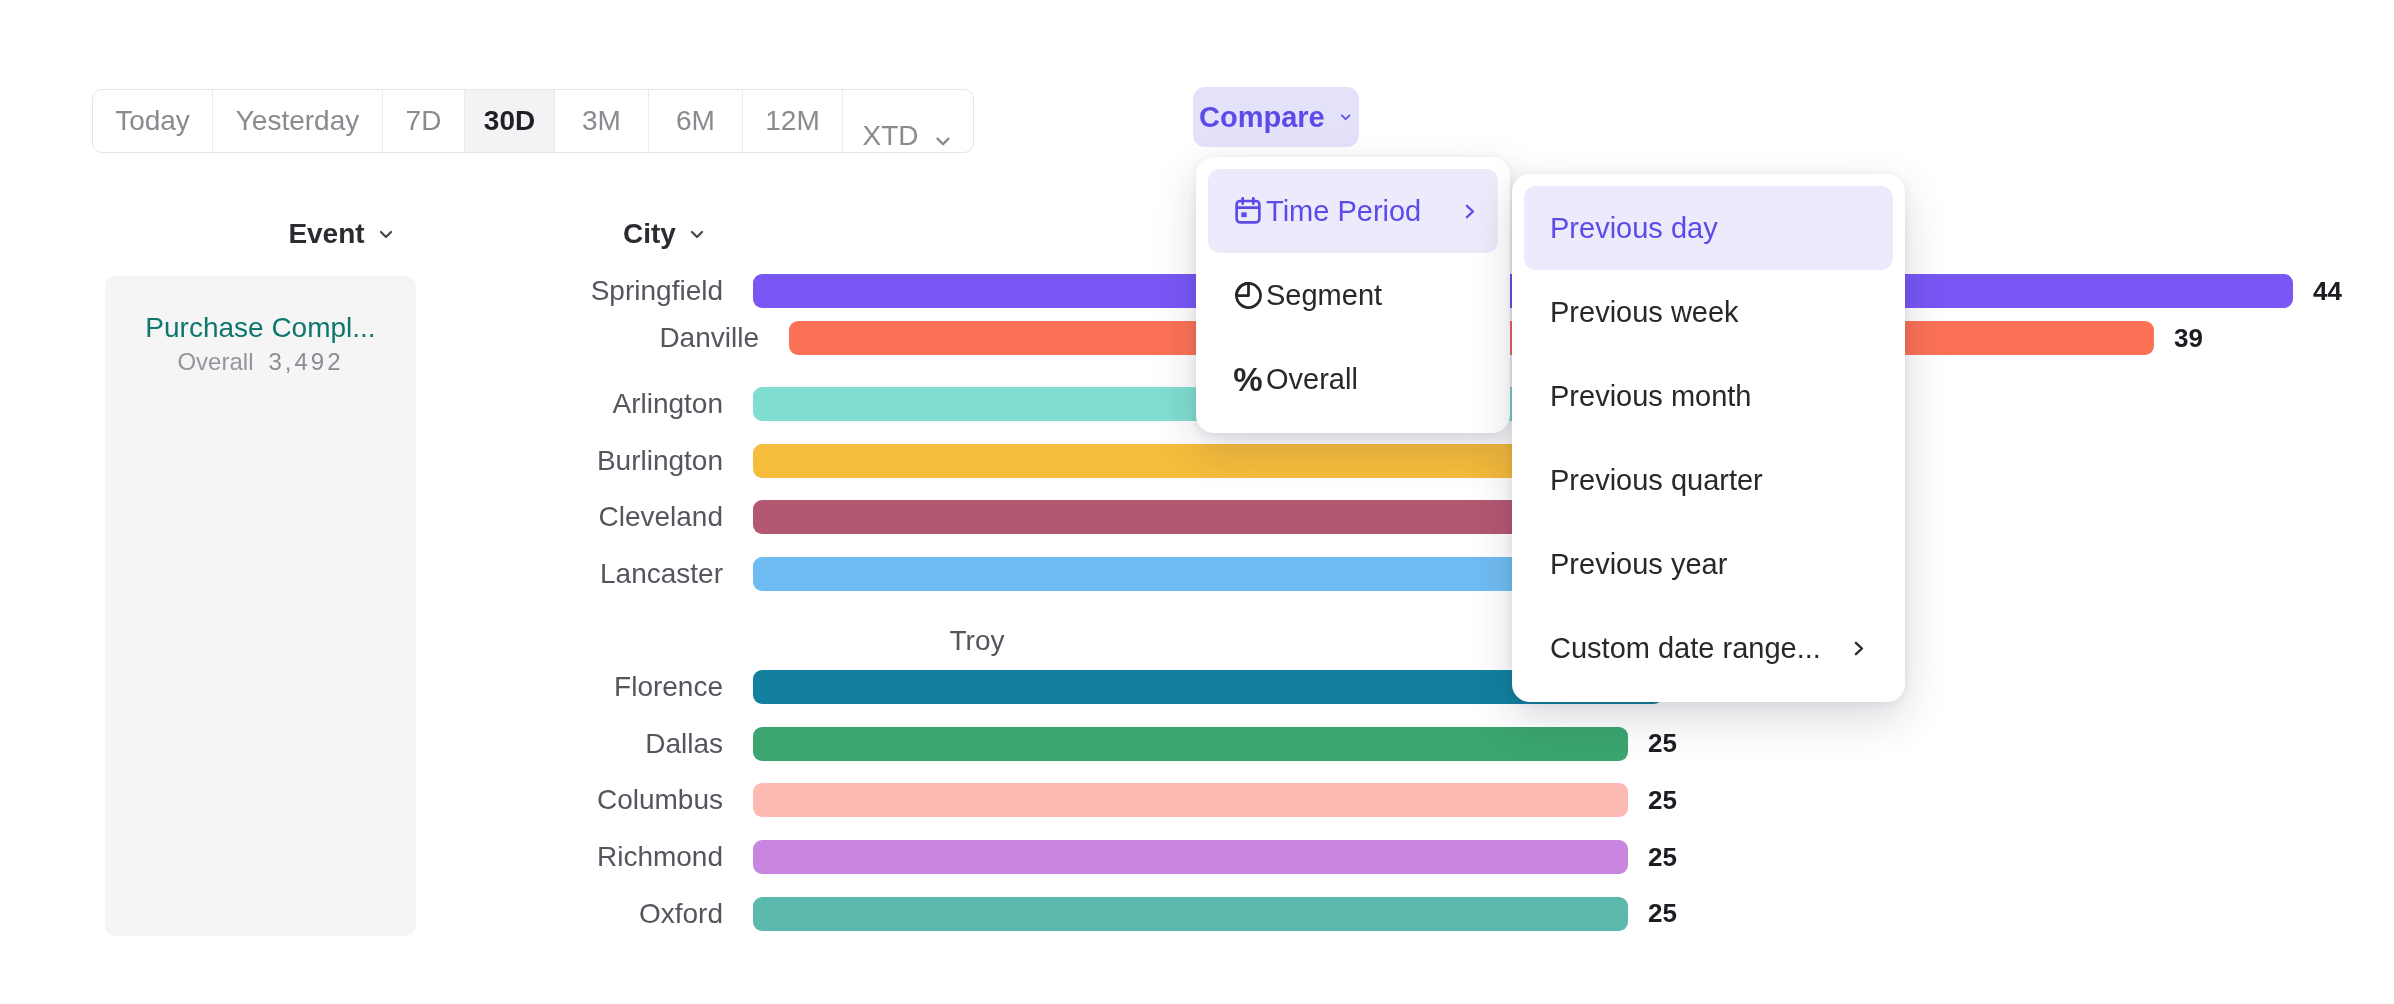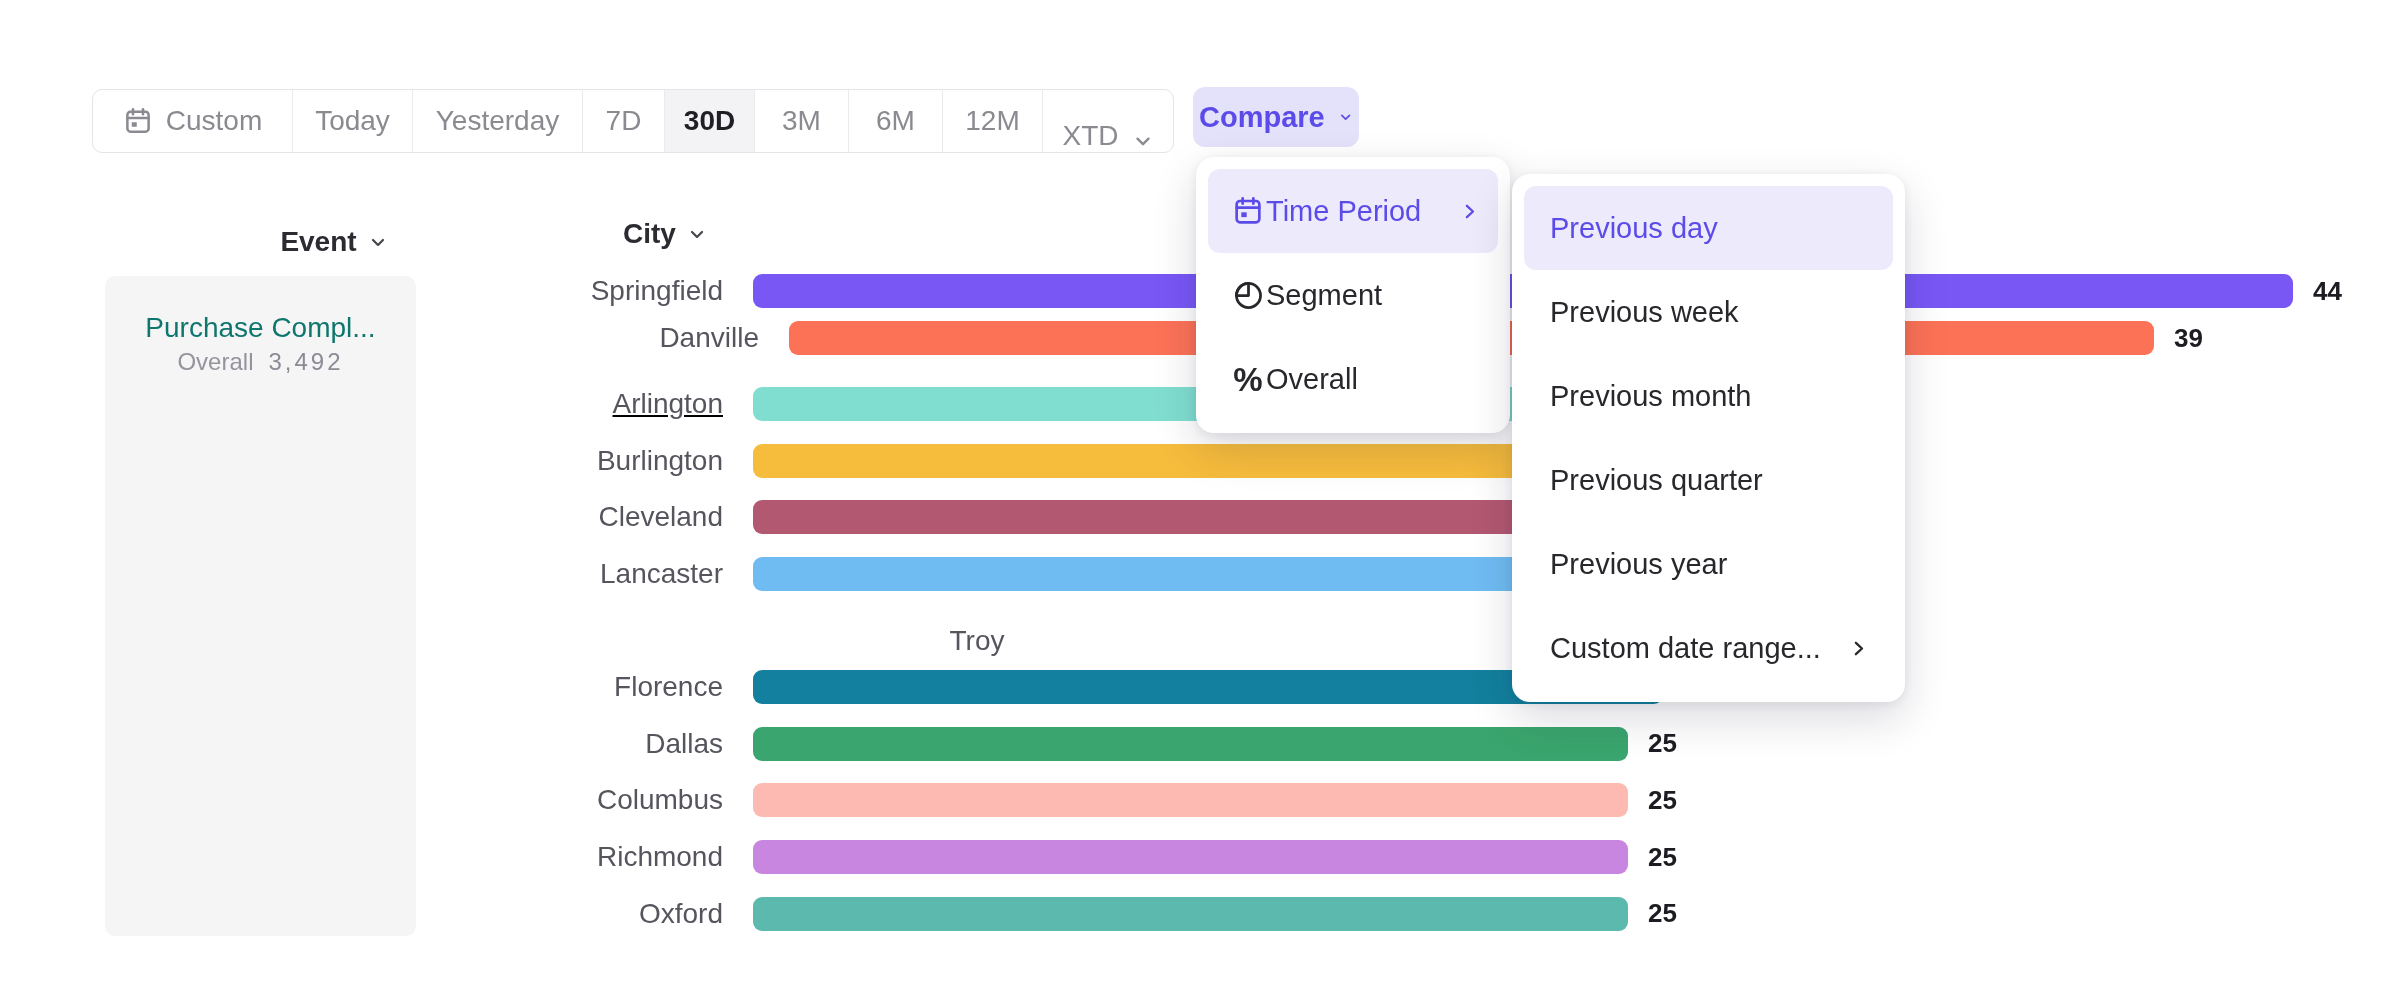--- a/index.html
+++ b/index.html
@@ -27,21 +27,21 @@
     position:absolute;left:1193px;top:87px;width:166px;height:60px;
     background:#e4e1fa;border:none;border-radius:12px;
     display:flex;align-items:center;justify-content:center;gap:13px;
     color:#5b4be9;font-size:29px;font-weight:600;font-family:inherit;cursor:pointer;
   }
   
   .col-header{
     position:absolute;top:216px;height:36px;display:flex;align-items:center;gap:11px;
     font-size:28px;font-weight:600;color:#2b2b31;cursor:pointer;
   }
-  .event-header{left:264px;width:140px;justify-content:center;margin-top:8px;}
+  .event-header{left:272px;width:140px;justify-content:center;}
   .city-header{left:623px;}
   
   .event-card{
     position:absolute;left:105px;top:276px;width:311px;height:660px;
     background:#f5f5f6;border-radius:10px;box-sizing:border-box;
     display:flex;flex-direction:column;align-items:center;padding-top:32px;cursor:pointer;
   }
   .event-name{font-size:28px;color:#0f766e;line-height:40px;max-width:280px;
     white-space:nowrap;overflow:hidden;}
   .event-overall{font-size:24px;color:#94949d;display:flex;gap:15px;align-items:baseline;}
@@ -69,30 +69,20 @@
   .mi-icon{flex:0 0 36px;display:flex;align-items:center;justify-content:center;}
   .pct{font-size:33px;font-weight:600;line-height:1;}
   .chev-right{flex:0 0 auto;}
 </style>
 </head>
 <body>
 
 <div>
 
   <div class="toolbar" id="toolbar">
-      <div class="tb-btn" style="width: 200px;">
-        <svg width="30" height="30" viewBox="0 0 24 24" fill="none" stroke="currentColor" stroke-width="2" stroke-linecap="round" stroke-linejoin="round">
-          <rect x="3.5" y="4.5" width="17" height="16" rx="2.5"></rect>
-          <line x1="8" y1="2.5" x2="8" y2="6.5"></line>
-          <line x1="16" y1="2.5" x2="16" y2="6.5"></line>
-          <line x1="3.5" y1="9.5" x2="20.5" y2="9.5"></line>
-          <rect x="7" y="13" width="4" height="3.6" fill="currentColor" stroke="none"></rect>
-        </svg>
-        <span>Custom</span>
-      </div>
       <div class="tb-btn" style="width: 120px;">
         <span>Today</span>
       </div>
       <div class="tb-btn" style="width: 170px;">
         <span>Yesterday</span>
       </div>
       <div class="tb-btn" style="width: 82px;">
         <span>7D</span>
       </div>
       <div class="tb-btn selected" style="width: 90px;">
@@ -147,21 +137,21 @@
       <div class="chart-row" style="top: 263px;">
         <div class="city-label" style="flex-basis: 723px;">Springfield</div>
         <div class="bar" style="width: 1540px; background: rgb(120, 87, 245);"></div>
         <span class="bar-value">44</span>
       </div>
       <div class="chart-row" style="top: 310px; padding-left: 36px;">
         <div class="city-label" style="flex-basis: 723px;">Danville</div>
         <div class="bar" style="width: 1365px; background: rgb(252, 114, 87);"></div>
         <span class="bar-value">39</span>
       </div>
-      <div class="chart-row" style="top: 376.2px; text-decoration: underline;">
+      <div class="chart-row" style="top: 376.2px;">
         <div class="city-label" style="flex-basis: 723px;">Arlington</div>
         <div class="bar" style="width: 1085px; background: rgb(128, 222, 208);"></div>
       </div>
       <div class="chart-row" style="top: 432.8px;">
         <div class="city-label" style="flex-basis: 723px;">Burlington</div>
         <div class="bar" style="width: 1050px; background: rgb(246, 188, 60);"></div>
       </div>
       <div class="chart-row" style="top: 489.4px;">
         <div class="city-label" style="flex-basis: 723px;">Cleveland</div>
         <div class="bar" style="width: 1015px; background: rgb(179, 88, 113);"></div>

